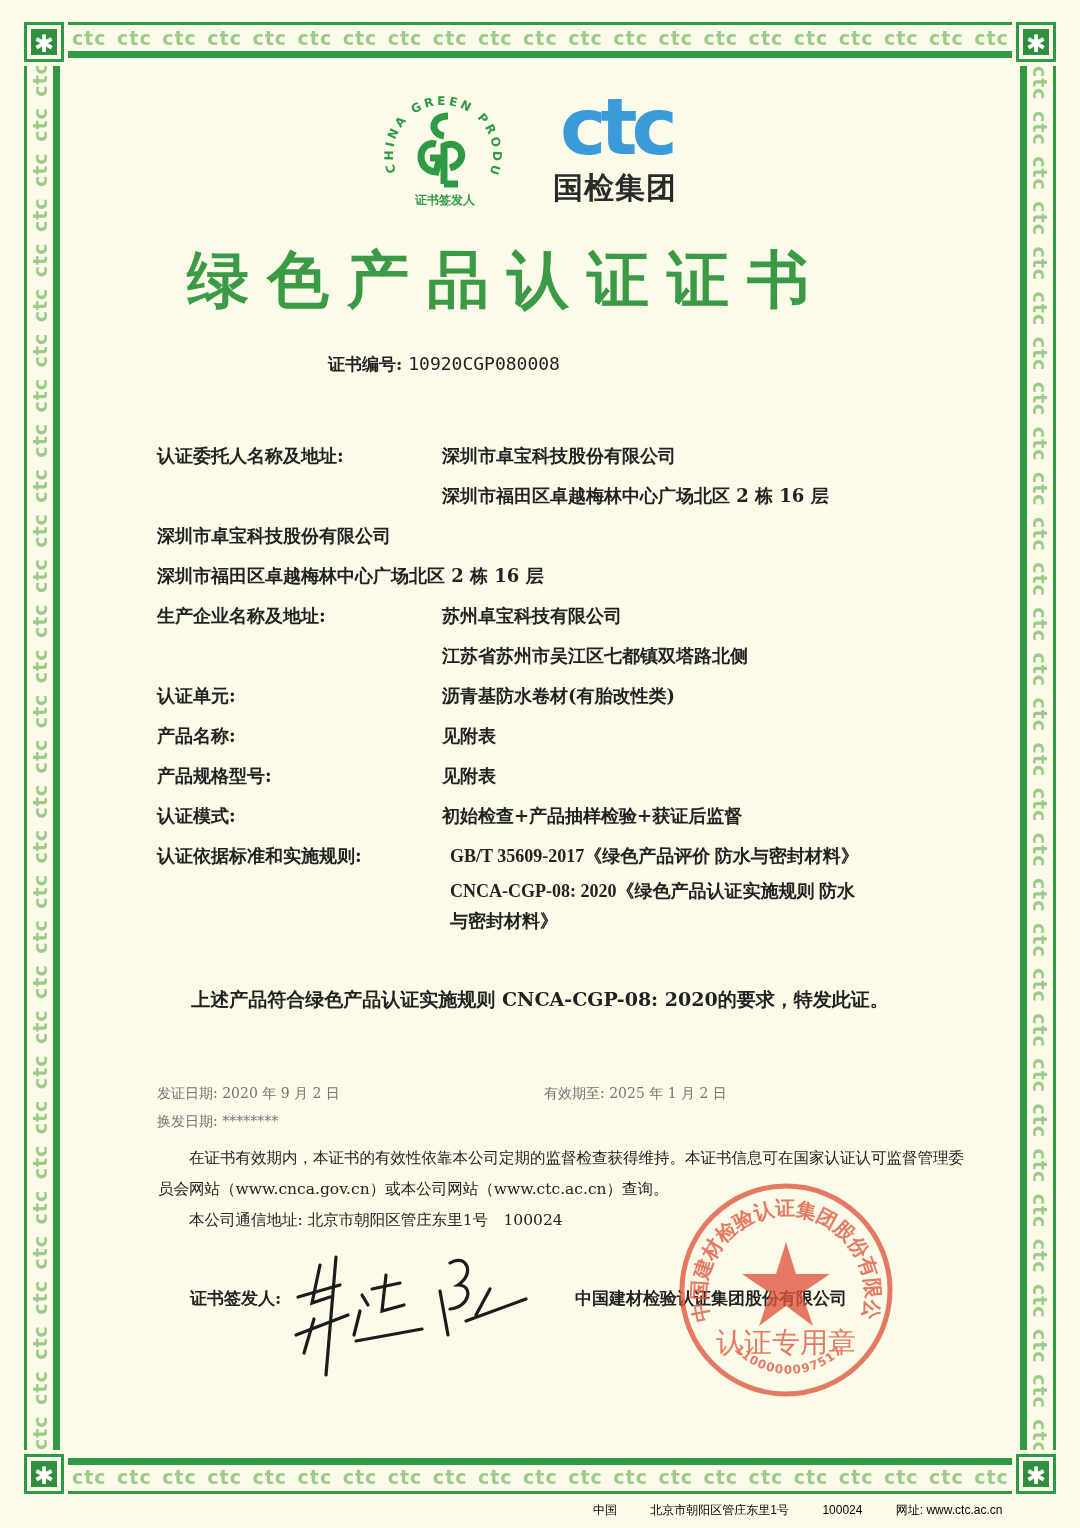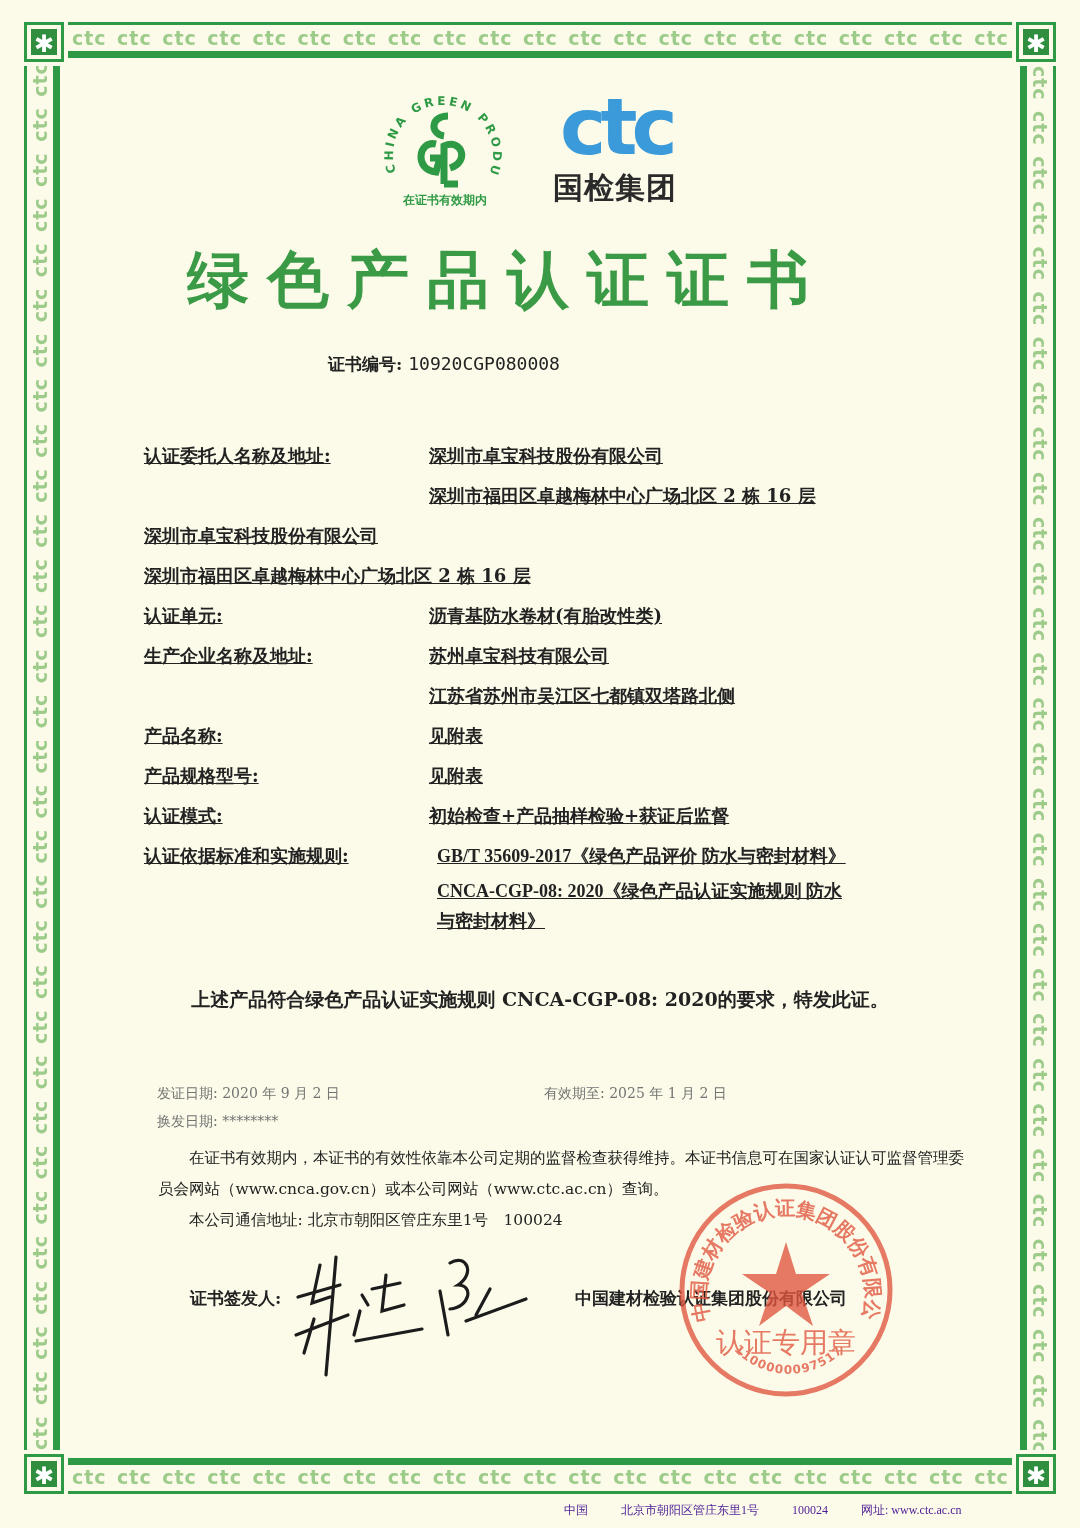--- a/index.html
+++ b/index.html
@@ -24,42 +24,42 @@
   .cgp-cn { position:absolute; left:390px; top:192px; width:110px; text-align:center; font-size:12px; color:#2f9a45; font-weight:bold; }
   .ctc-logo { position:absolute; left:560px; top:92px; width:140px; height:70px; }
   .ctc-cn { position:absolute; left:553px; top:168px; font-family:"DejaVu Sans", sans-serif; font-weight:bold; font-size:30px; letter-spacing:1px; color:#2a2a2a; }
 
   
   .title { position:absolute; left:0; width:996px; top:238px; text-align:center; font-size:62px; font-weight:bold; color:#3a9a46; letter-spacing:18px; padding-left:18px; }
   .cert-no { position:absolute; left:0; width:888px; top:353px; text-align:center; font-size:17px; font-weight:bold; }
   .cert-no .num { font-family:"DejaVu Sans Mono", monospace; font-weight:normal; font-size:18px; }
 
   
-  .fields { position:absolute; left:144px; top:436px; width:820px;text-decoration:underline; }
+  .fields { position:absolute; left:157px; top:436px; width:820px; }
   .row { display:flex; font-size:18px; line-height:40px; }
   .row .lbl { width:285px; flex:none; font-weight:bold; }
   .row .val { flex:1; font-weight:bold; }
   .row .val.latin { font-family:"Liberation Serif", serif; }
   .row.multi .val { line-height:30px; padding-top:5px; }
 
   .statement { position:absolute; left:0; width:1080px; top:987px; text-align:center; font-size:19px; font-weight:bold; }
 
   .dates { position:absolute; left:157px; top:1060px; font-size:14px; line-height:28px; color:#737373;margin-top:19px; }
   .dates .d2 { position:absolute; left:387px; top:0; white-space:nowrap; }
 
   .note { position:absolute; left:158px; top:1143px; width:810px; font-size:15.5px; line-height:31px; color:#222; }
   .note p { text-indent:2em; }
   .note p.addr { text-indent:2em; }
 
   .signer { position:absolute; left:190px; top:1287px; font-size:17px; font-weight:bold; }
   .signature { position:absolute; left:290px; top:1245px; width:250px; height:140px; }
   .company { position:absolute; left:575px; top:1287px; font-size:17px; font-weight:bold; }
   .seal { position:absolute; left:676px; top:1180px; width:220px; height:220px; opacity:.78; }
 
-  .footer { position:absolute; top:1502px; left:564px; font-size:12px; color:#4c1d95; font-family:Liberation Serif, serif; white-space:nowrap; }
+  .footer { position:absolute; top:1502px; left:593px; font-size:12px; color:#000000; font-family:Liberation Sans, sans-serif; white-space:nowrap; }
   .footer span { margin-right:30px; }
 </style>
 </head>
 <body>
 
 <div class="frame-outer">
   <div class="band band-top"><span class="pat-h">ctc ctc ctc ctc ctc ctc ctc ctc ctc ctc ctc ctc ctc ctc ctc ctc ctc ctc ctc ctc ctc ctc ctc ctc ctc ctc ctc ctc ctc ctc ctc ctc ctc ctc ctc ctc ctc ctc ctc ctc</span></div>
   <div class="band band-bottom"><span class="pat-h">ctc ctc ctc ctc ctc ctc ctc ctc ctc ctc ctc ctc ctc ctc ctc ctc ctc ctc ctc ctc ctc ctc ctc ctc ctc ctc ctc ctc ctc ctc ctc ctc ctc ctc ctc ctc ctc ctc ctc ctc</span></div>
   <div class="band band-left">
       <div class="vtext pat-v">ctc ctc ctc ctc ctc ctc ctc ctc ctc ctc ctc ctc ctc ctc ctc ctc ctc ctc ctc ctc ctc ctc ctc ctc ctc ctc ctc ctc ctc ctc ctc ctc ctc ctc ctc ctc ctc ctc ctc ctc ctc ctc ctc ctc ctc ctc ctc ctc ctc ctc ctc ctc ctc ctc ctc ctc ctc ctc ctc ctc</div>
@@ -87,21 +87,21 @@
   </defs>
   <text font-family="DejaVu Sans, sans-serif" font-weight="bold" font-size="12" fill="#2f9a45" letter-spacing="3">
     <textPath href="#cgpArc" id="cgp-ring">CHINA GREEN PRODUCT</textPath>
   </text>
 
   <path d="M70 36 C52 36 52 54 66 56" fill="none" stroke="#2f9a45" stroke-width="7"></path>
   <path d="M58 64 C40 60 36 90 58 92 L62 78 L52 78" fill="none" stroke="#2f9a45" stroke-width="7"></path>
   <path d="M66 104 L66 66 C84 58 92 82 72 88" fill="none" stroke="#2f9a45" stroke-width="7"></path>
   <path d="M66 104 L80 104" stroke="#2f9a45" stroke-width="7"></path>
 </svg>
-<div class="cgp-cn">在证书有效期内</div>
+<div class="cgp-cn">证书签发人</div>
 
 <svg class="ctc-logo" viewBox="0 0 140 70">
   <text x="0" y="62" font-family="DejaVu Sans, sans-serif" font-weight="bold" font-size="78" fill="#3b9ad9" letter-spacing="-6">ctc</text>
 </svg>
 <div class="ctc-cn">国检集团</div>
 
 <div class="title">绿色产品认证证书</div>
 <div class="cert-no">
   <span>证书编号:</span>
   <span class="num">10920CGP080008</span>
@@ -115,29 +115,29 @@
       <div>深圳市福田区卓越梅林中心广场北区 2 栋 16 层</div>
     </div>
   </div>
   <div class="row">
     <div class="val">
       <div>深圳市卓宝科技股份有限公司</div>
       <div>深圳市福田区卓越梅林中心广场北区 2 栋 16 层</div>
     </div>
   </div>
   <div class="row">
-    <div class="lbl">认证单元:</div>
-    <div class="val">沥青基防水卷材(有胎改性类)</div>
-  </div>
-  <div class="row">
     <div class="lbl">生产企业名称及地址:</div>
     <div class="val">
       <div>苏州卓宝科技有限公司</div>
       <div>江苏省苏州市吴江区七都镇双塔路北侧</div>
     </div>
+  </div>
+  <div class="row">
+    <div class="lbl">认证单元:</div>
+    <div class="val">沥青基防水卷材(有胎改性类)</div>
   </div>
   <div class="row">
     <div class="lbl">产品名称:</div>
     <div class="val">见附表</div>
   </div>
   <div class="row">
     <div class="lbl">产品规格型号:</div>
     <div class="val">见附表</div>
   </div>
   <div class="row">

